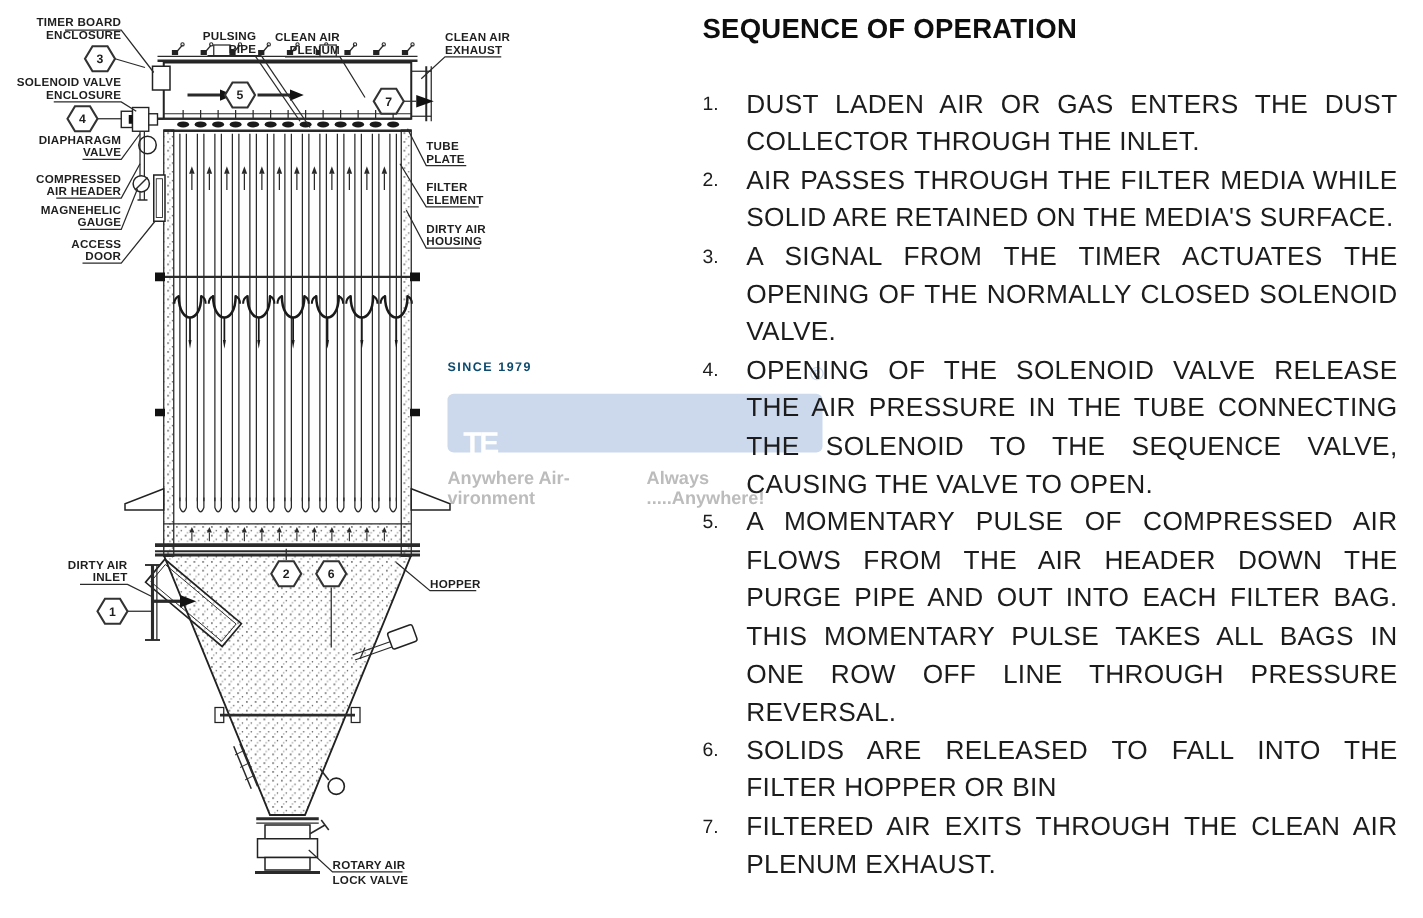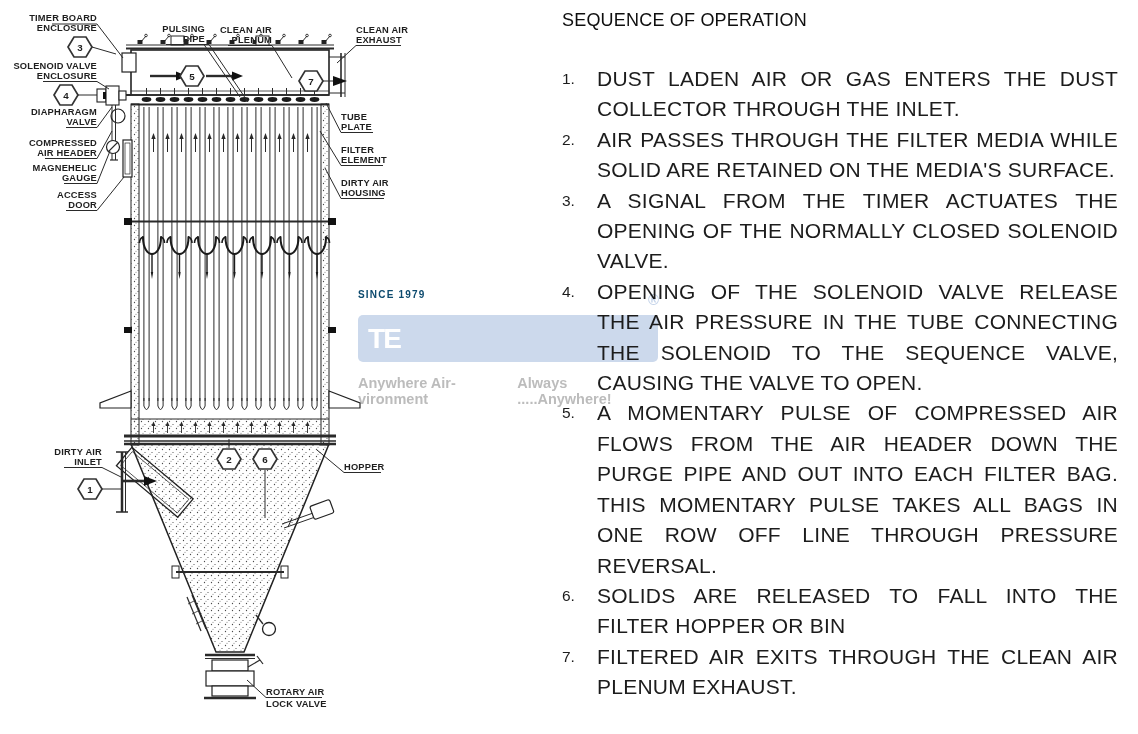--- a/index.html
+++ b/index.html
@@ -4,36 +4,36 @@
 <style>
   html,body{margin:0;padding:0;}
   body{
     width:1138px;height:734px;background:#ffffff;position:relative;overflow:hidden;
     font-family:"Liberation Sans", sans-serif;
   }
   
   .wm{position:absolute;z-index:1;}
   .wm-since{left:358px;top:289px;font-size:10px;font-weight:bold;color:#0c4a6e;letter-spacing:1.2px;}
   .wm-band{left:358px;top:315px;width:300px;height:47px;background:#ccd9ec;border-radius:5px;}
-  .wm-te{position:absolute;left:0;top:0;width:52px;height:47px;display:flex;align-items:center;justify-content:center;
-         color:#ffffff;font-weight:bold;font-size:28px;letter-spacing:-2px;}
+  .wm-te{position:absolute;left:0;top:16px;width:52px;height:47px;display:flex;align-items:center;justify-content:center;
+         color:#ffffff;font-weight:bold;font-size:24px;letter-spacing:-2px;}
   .wm-band-inner{position:absolute;left:52px;top:4px;right:4px;bottom:4px;background:#ffffff;
          display:flex;align-items:center;justify-content:center;}
   .wm-brand{color:#c5d4ea;font-weight:bold;font-size:38px;letter-spacing:2px;line-height:1;}
   .wm-reg{left:648px;top:291px;font-size:15px;font-weight:bold;color:#c5d4ea;}
   .wm-tag{left:358px;top:375px;width:300px;display:flex;justify-content:space-between;
           font-size:14.5px;font-weight:bold;color:#bcbcbc;}
   
   .diagram{position:absolute;left:0;top:0;z-index:2;}
   .lbl{font-family:"Liberation Sans",sans-serif;font-size:9.3px;font-weight:bold;fill:#1e1e1e;letter-spacing:0.2px;}
   .mk{font-family:"Liberation Sans",sans-serif;font-size:9.8px;font-weight:bold;fill:#1e1e1e;}
   .ln{stroke:#2a2a2a;fill:none;}
   
   .seq{position:absolute;left:562px;top:10px;width:556px;z-index:3;}
-  .seq-title{font-size:18px;font-weight:normal;color:#0e0e0e;letter-spacing:0.2px;}
+  .seq-title{font-size:22px;font-weight:bold;color:#0e0e0e;letter-spacing:0.2px;}
   .seq-list{margin-top:33px;}
   .seq-step{display:flex;align-items:flex-start;}
   .seq-num{width:35px;flex:0 0 35px;font-size:15.5px;color:#1c1c1c;line-height:30.4px;}
   .seq-text{flex:1;max-width:521px;font-size:21px;color:#1c1c1c;line-height:30.4px;
             text-align:justify;letter-spacing:0.25px;}
 </style>
 </head>
 <body>
 
 <div class="wm wm-since">SINCE 1979</div>

